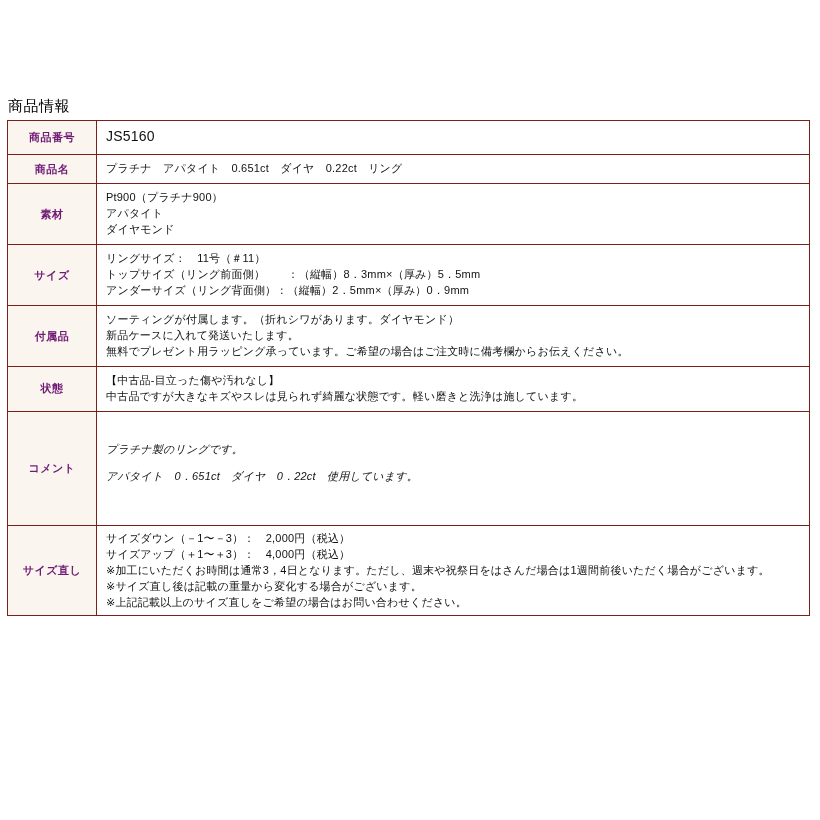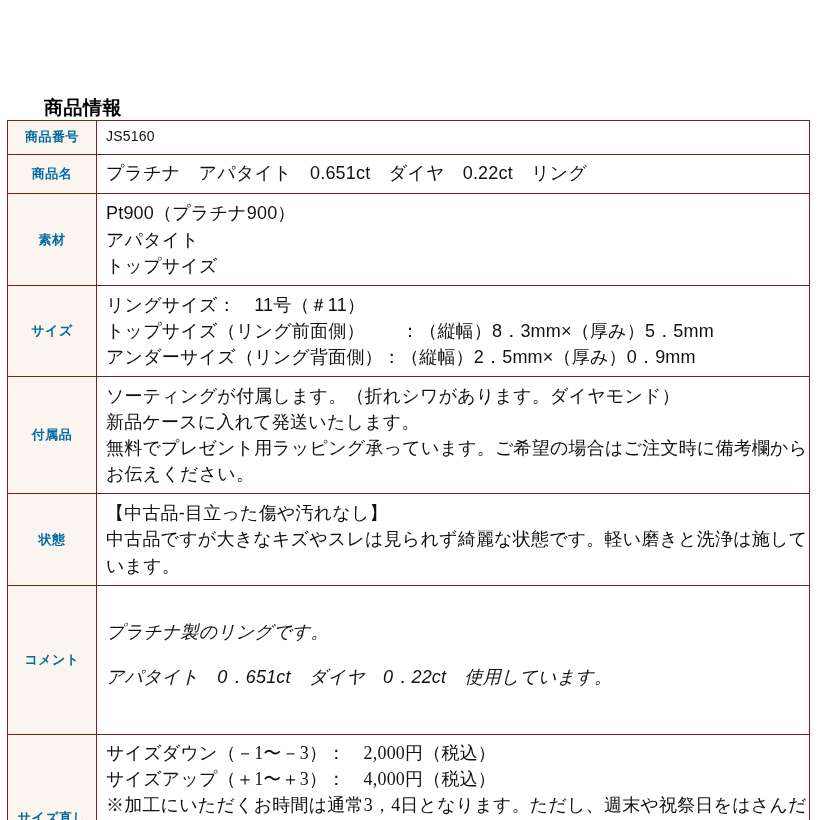--- a/index.html
+++ b/index.html
@@ -20,26 +20,25 @@
     width: 820px;
     height: 820px;
     box-sizing: border-box;
     padding: 0;
   }
 
   .section-title {
     position: absolute;
     left: 8px;
     top: 98px;
-    font-size: 19px;
-    font-weight: bold;
+    font-size: 15px;
+    font-weight: normal;
     letter-spacing: 0.5px;
     color: #000000;
     line-height: 1;
-    margin-left: 36px;
   }
 
   .info-table {
     position: absolute;
     left: 7px;
     top: 120px;
     width: 802px;
     border-collapse: collapse;
     table-layout: fixed;
     background: #ffffff;
@@ -50,31 +49,31 @@
 
   .info-table th,
   .info-table td {
     border: 1px solid #7a2018;
     vertical-align: middle;
     padding: 0;
   }
 
   .info-table th {
     background: #faf6ef;
-    font-size: 13px;
+    font-size: 11px;
     font-weight: bold;
     text-align: center;
-    color: #0369a1;
+    color: #701a75;
     letter-spacing: 0.5px;
     padding: 6px 2px;
   }
 
   .info-table td {
     background: #ffffff;
-    font-size: 18px;
+    font-size: 11px;
     color: #111111;
     text-align: left;
     padding: 6px 0 6px 9px;
     line-height: 1.42;
     white-space: pre-line;
     letter-spacing: 0.2px;
   }
 
   .row-code td,
   .row-name td,
@@ -96,21 +95,20 @@
   .row-accessory td,
   .row-condition td,
   .row-resize td,
   .row-note td {
     line-height: 1.45;
   }
 
   .row-resize td {
     padding-top: 5px;
     padding-bottom: 5px;
-    font-family: Liberation Serif, serif;
   }
 </style>
 </head>
 <body>
 
 <div class="page">
 
   <div class="section-title">商品情報</div>
 
   <table class="info-table">
@@ -127,21 +125,21 @@
 
       <tr class="row-name">
         <th>商品名</th>
         <td>プラチナ　アパタイト　0.651ct　ダイヤ　0.22ct　リング</td>
       </tr>
 
       <tr class="row-material">
         <th>素材</th>
         <td>Pt900（プラチナ900）
 アパタイト
-トップサイズ</td>
+ダイヤモンド</td>
       </tr>
 
 
       <tr class="row-size">
         <th>サイズ</th>
         <td>リングサイズ：　11号（＃11）
 トップサイズ（リング前面側）　　：（縦幅）8．3mm×（厚み）5．5mm
 アンダーサイズ（リング背面側）：（縦幅）2．5mm×（厚み）0．9mm</td>
       </tr>
 

